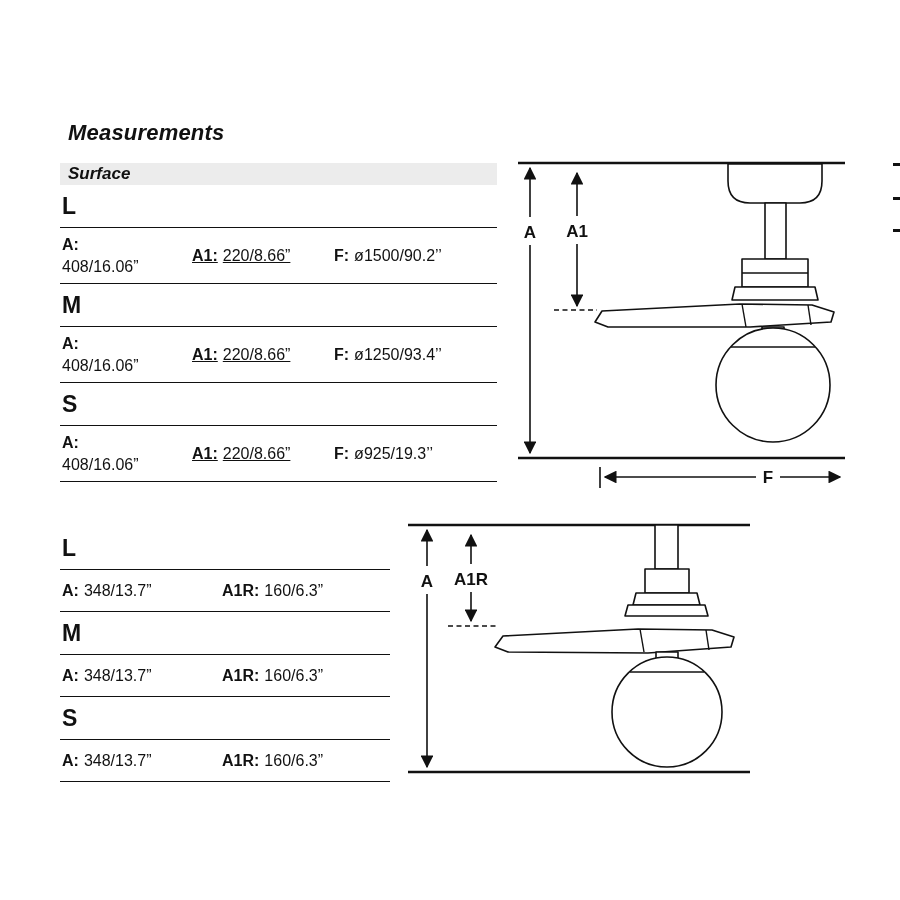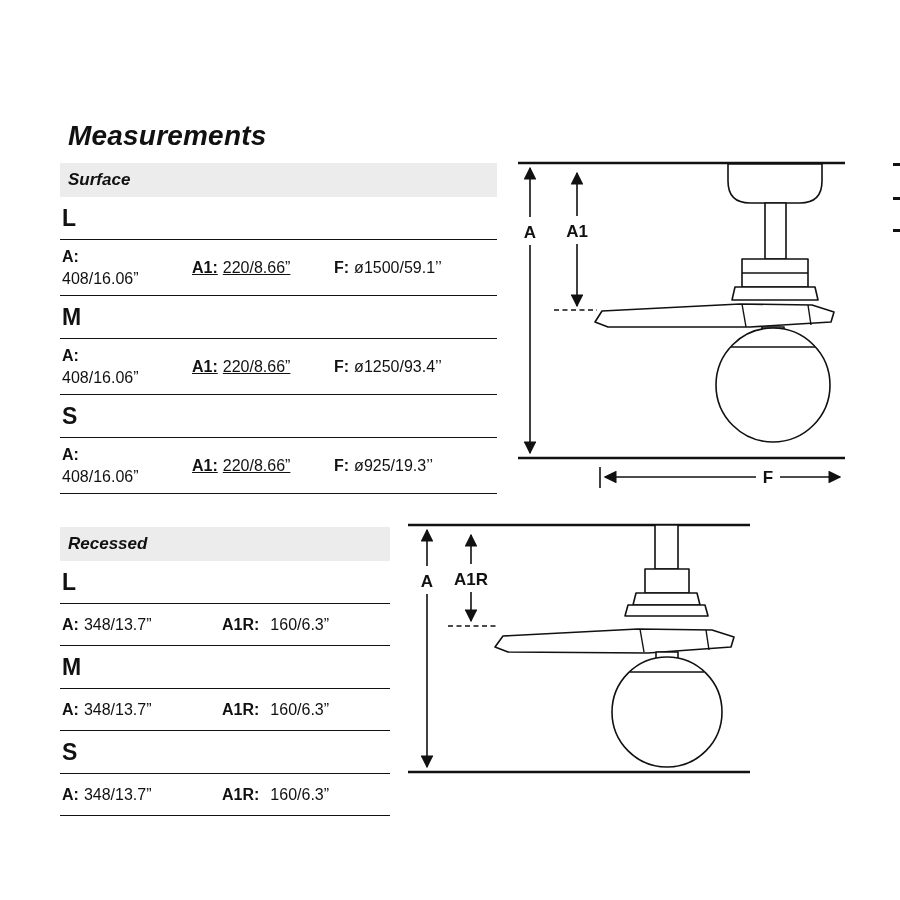--- a/index.html
+++ b/index.html
@@ -5,50 +5,50 @@
   * { margin:0; padding:0; box-sizing:border-box; }
   html,body { background:#fff; }
   body {
     width:900px; height:900px; position:relative; overflow:hidden;
     font-family:"Liberation Sans","DejaVu Sans",sans-serif; color:#111;
   }
   .page { position:absolute; inset:0; }
 
   .title {
     position:absolute; left:68px; top:120px;
-    font-size:28px; font-weight:bold; font-style:italic; letter-spacing:.2px;
+    font-size:22px; font-weight:bold; font-style:italic; letter-spacing:.2px;
   }
 
   
   .table { position:absolute; }
   .table.surface  { left:60px; top:163px; width:437px; }
   .table.recessed { left:60px; top:527px; width:330px; }
 
   .thead {
-    height:34px; background:#ececec; display:flex; align-items:center;
+    height:22px; background:#ececec; display:flex; align-items:center;
     padding-left:8px; font-size:17px; font-weight:bold; font-style:italic;
   }
   .size-row {
     height:43px; display:flex; align-items:center; padding-left:2px;
     border-bottom:1.5px solid #111; font-size:23px; font-weight:bold;
   }
   .data-row {
     display:flex; align-items:center; padding-left:2px;
     border-bottom:1.5px solid #111; font-size:16px;
   }
   .surface  .data-row { height:56px; }
   .recessed .data-row { height:42px; }
 
   .cell { display:flex; align-items:center; }
   .surface .cell.c1 { width:130px; display:block; line-height:1.35; }
   .surface .cell.c1 .lbl, .surface .cell.c1 .val { display:block; }
   .surface .cell.c2 { width:142px;text-decoration:underline; }
   .surface .cell.c3 { flex:1; }
   .recessed .cell.c1 { width:160px; }
-  .recessed .cell.c2 { flex:1;gap:6px; }
+  .recessed .cell.c2 { flex:1; }
   .lbl { font-weight:bold; margin-right:5px; }
 
   
   .diagram { position:absolute; }
   .surface-diagram  { left:490px; top:155px; }
   .recessed-diagram { left:400px; top:515px; }
 
   svg .part  { fill:#fff; stroke:#111; stroke-width:1.6; stroke-linejoin:round; }
   svg .heavy { stroke:#111; stroke-width:2.6; }
   svg .thin  { stroke:#111; stroke-width:1.4; }
@@ -78,21 +78,21 @@
       <div class="cell c1">
         <span class="lbl">A:</span>
         <span class="val">408/16.06”</span>
       </div>
       <div class="cell c2">
         <span class="lbl">A1:</span>
         <span class="val">220/8.66”</span>
       </div>
       <div class="cell c3">
         <span class="lbl">F:</span>
-        <span class="val">ø1500/59.1’’</span>
+        <span class="val">ø1500/90.2’’</span>
       </div>
     </div>
 
     <div class="size-row">
       <span>M</span>
     </div>
     <div class="data-row">
       <div class="cell c1">
         <span class="lbl">A:</span>
         <span class="val">408/16.06”</span>
@@ -156,23 +156,20 @@
     <text x="87" y="82" text-anchor="middle">A1</text>
     <line class="dash" x1="64" y1="155" x2="107" y2="155"></line>
 
     <line class="dim" x1="110" y1="312" x2="110" y2="333"></line>
     <line class="dim" x1="115" y1="322" x2="350" y2="322" marker-start="url(#arrS)" marker-end="url(#arrS)"></line>
     <rect x="266" y="308" width="24" height="27" fill="#fff"></rect>
     <text x="278" y="328" text-anchor="middle">F</text>
   </svg>
 
   <section class="table recessed">
-    <div class="thead">
-      <span>Recessed</span>
-    </div>
 
     <div class="size-row">
       <span>L</span>
     </div>
     <div class="data-row">
       <div class="cell c1">
         <span class="lbl">A:</span>
         <span class="val">348/13.7”</span>
       </div>
       <div class="cell c2">

